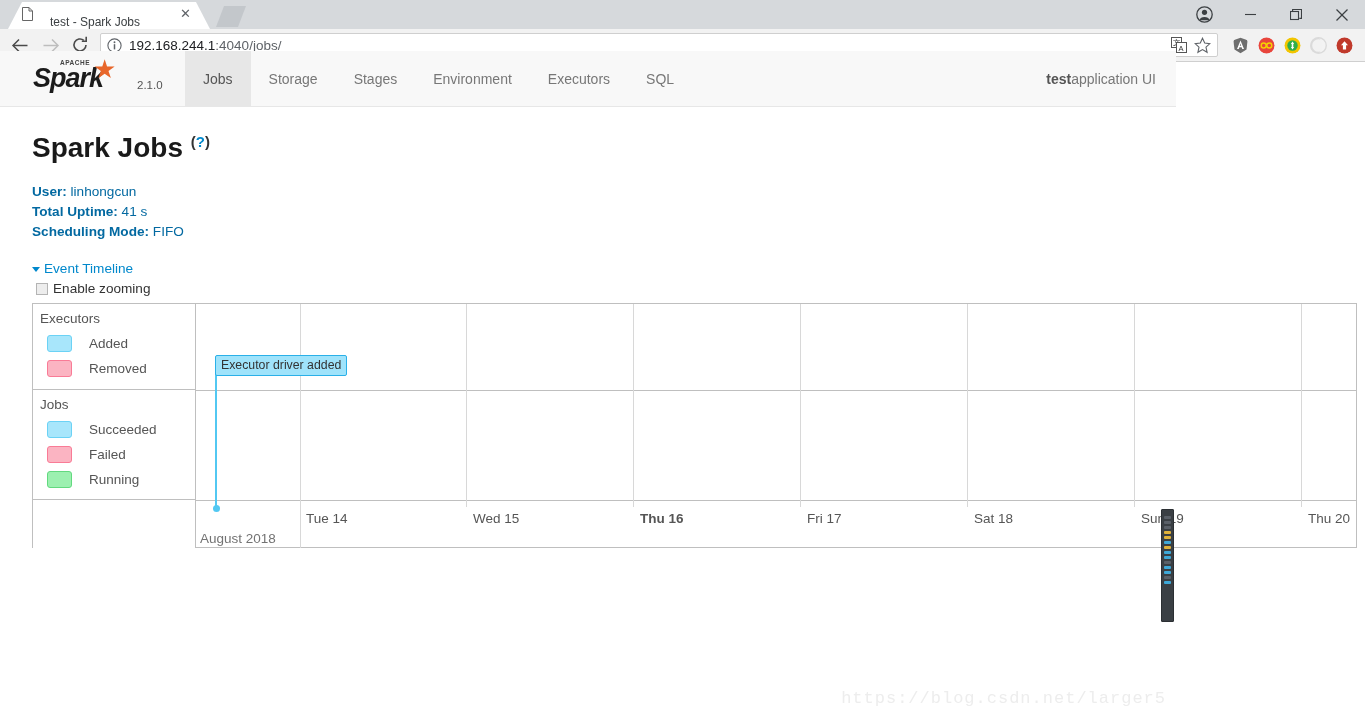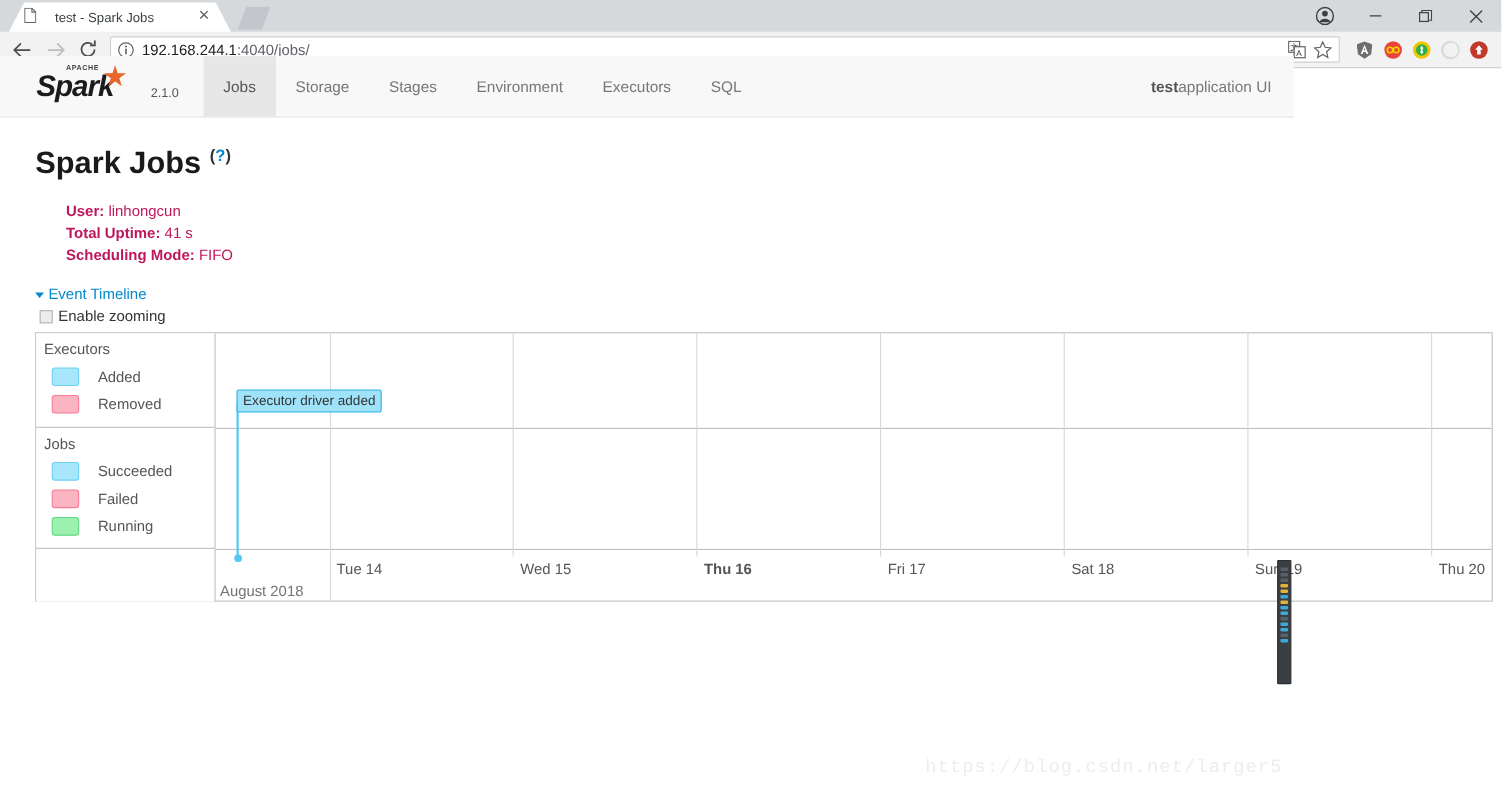--- a/index.html
+++ b/index.html
@@ -22,21 +22,21 @@
     align-items: flex-end;
     padding-left: 8px;
   }
   .tab-skew {
     position:absolute; left:8px; top:2px; width:202px; height:27px;
     background:#fff;
     clip-path: polygon(14px 0%, 188px 0%, 202px 100%, 0% 100%);
   }
   .tab-inner {
     position: absolute; left: 8px; top: 2px; width: 202px; height: 27px;
-    display: flex; align-items: center; padding-left: 22px;
+    display: flex; align-items: flex-end; padding-left: 22px;
   }
   .tab-favicon {
     position:absolute; left: 22px; top: 7px;
     width: 11px; height: 14px;
   }
   .tab-title {
     font-size: 12px; color: #3c4043;
     margin-left: 20px;
     white-space: nowrap; overflow: hidden; text-overflow: ellipsis;
     max-width: 120px;
@@ -161,21 +161,21 @@
     margin: 25px 0 18px 0;
     font-family: "Liberation Sans", sans-serif;
   }
   h1.page-title .qmark {
     font-size: 15px; vertical-align: super;
     color: #333; font-weight: bold;
   }
   h1.page-title .qmark a { color: #0088cc; text-decoration: none; }
 
   ul.summary { list-style: none; margin: 0 0 17px 0; padding: 0; }
-  ul.summary li { font-size: 13.6px; color: #be185d; line-height: 20px; margin-left: 28px; }
+  ul.summary li { font-size: 13.6px; color: #0369a1; line-height: 20px; }
   ul.summary li strong { font-weight: bold; }
 
   .timeline-toggle {
     font-size: 13.6px; color: #0088cc; cursor: pointer;
     margin-bottom: 3px; display: inline-block;
   }
   .caret {
     display: inline-block;
     width: 0; height: 0;
     border-left: 4.5px solid transparent;

